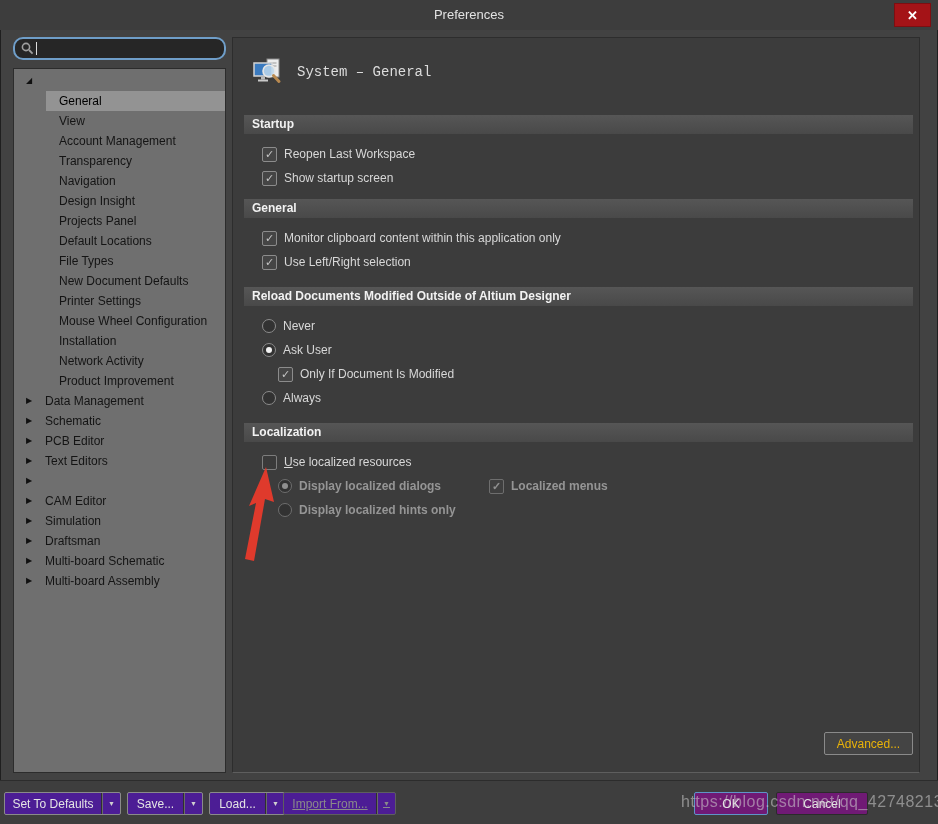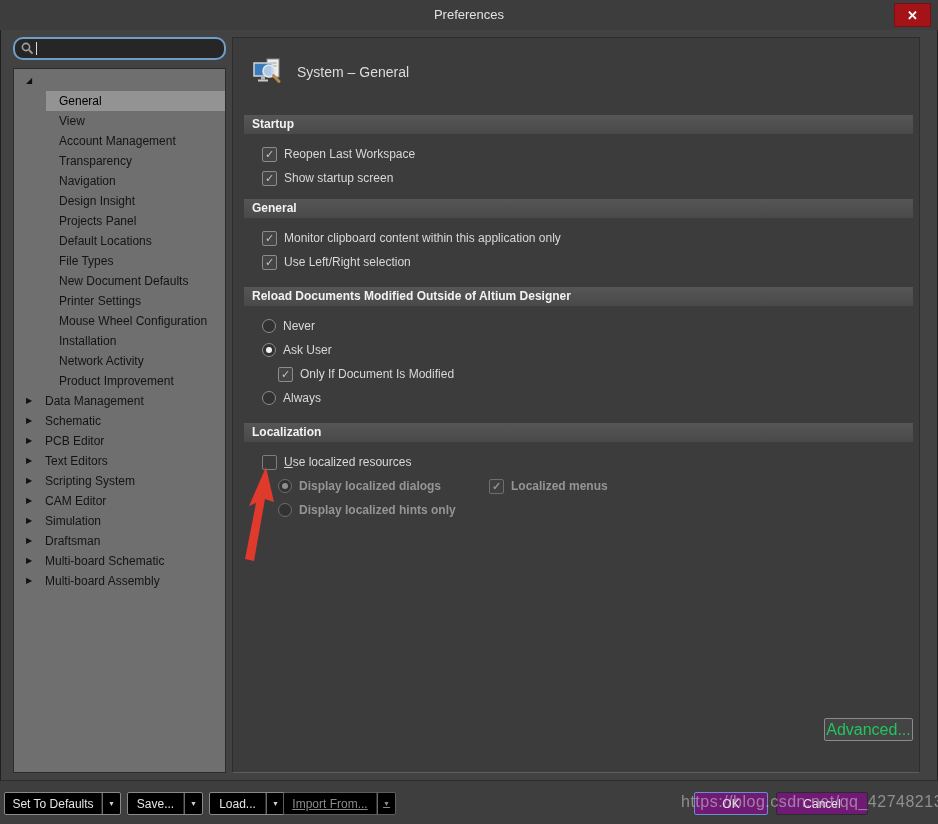--- a/index.html
+++ b/index.html
@@ -26,47 +26,47 @@
   .tree-row{height:20px;line-height:20px;display:flex;align-items:center;font-size:12px;color:#141414;cursor:default;}
   .tree-row .tw-glyph{width:14px;text-align:center;font-size:8px;color:#101010;margin-left:8px;flex:none;}
   .tree-row .wrap{flex:1;height:20px;line-height:20px;white-space:nowrap;}
   .tree-row.root .wrap{padding-left:9px;}
   .tree-row.child{padding-left:32px;}
   .tree-row.child .wrap{padding-left:13px;}
   .tree-row.selected .wrap{background:#939393;color:#000;}
   
   .main{position:absolute;left:232px;top:37px;width:688px;height:736px;box-sizing:border-box;
     background:#3c3c3c;border:1px solid #2d2d2d;border-bottom:1px solid #5e5e5e;}
-  .main-header{position:absolute;left:20px;top:19px;display:flex;align-items:center;}
+  .main-header{position:absolute;left:20px;top:19px;display:flex;align-items:center;font-family:Liberation Mono, monospace;}
   .main-header .hicon{width:30px;height:30px;margin-right:14px;flex:none;}
   .main-header .htitle{font-size:14px;color:#dcdcdc;}
   .section{position:absolute;left:11px;width:669px;}
   .sec-bar{height:19px;line-height:19px;background:linear-gradient(#565656,#494949);
     color:#f2f2f2;font-size:12px;font-weight:bold;padding-left:8px;}
   .sec-rows{padding-top:8px;}
   .row{height:24px;display:flex;align-items:center;padding-left:18px;position:relative;font-size:12px;color:#d8d8d8;}
   .row.ind1{padding-left:34px;}
   .row .ctl{margin-right:7px;}
   .cb{width:13px;height:13px;box-sizing:content-box;border:1px solid #8c8c8c;background:#454545;border-radius:2px;
     display:inline-flex;align-items:center;justify-content:center;font-size:11px;color:#c6c6c6;flex:none;}
   .cb.unchecked{background:#3a3a3a;border-color:#7d7d7d;color:transparent;}
   .rb{width:12px;height:12px;border-radius:50%;border:1px solid #8c8c8c;background:#323232;flex:none;position:relative;}
   .rb.on::after{content:"";position:absolute;left:3px;top:3px;right:3px;bottom:3px;border-radius:50%;background:#f2f2f2;}
   .row.disabled{color:#959595;font-weight:bold;}
   .row.disabled .cb{border-color:#6e6e6e;color:#8f8f8f;background:#3f3f3f;}
   .row.disabled .rb{border-color:#6e6e6e;}
   .row.disabled .rb.on::after{background:#8f8f8f;}
   .col2{position:absolute;left:245px;top:0;height:24px;display:flex;align-items:center;}
   .col2 .ctl{margin-right:7px;}
-  .adv-btn{position:absolute;left:591px;top:680px;width:89px;height:23px;box-sizing:border-box;
-    background:#444;border:1px solid #8a8a8a;border-radius:2px;color:#22c55e;font-size:16px;
+  .adv-btn{position:absolute;left:591px;top:694px;width:89px;height:23px;box-sizing:border-box;
+    background:#444;border:1px solid #8a8a8a;border-radius:2px;color:#eab308;font-size:12px;
     display:flex;align-items:center;justify-content:center;cursor:default;}
   
   .footer{position:absolute;left:0;top:780px;width:938px;height:44px;background:#3e3e3e;border-top:1px solid #2c2c2c;box-sizing:border-box;}
-  .fbtn{position:absolute;top:11px;height:23px;box-sizing:border-box;background:#000000;border:1px solid #8a8a8a;
+  .fbtn{position:absolute;top:11px;height:23px;box-sizing:border-box;background:#4c1d95;border:1px solid #8a8a8a;
     border-radius:2px;display:flex;align-items:stretch;color:#e4e4e4;font-size:12px;cursor:default;}
   .fbtn .fb-label{flex:1;display:flex;align-items:center;justify-content:center;padding:0 4px;white-space:nowrap;}
   .fbtn .fb-sep{width:1px;background:#2f2f2f;border-right:1px solid #6a6a6a;}
   .fbtn .fb-arrow{width:17px;display:flex;align-items:center;justify-content:center;font-size:7px;color:#d0d0d0;}
   .fbtn.disabled{border-color:#5e5e5e;color:#8a8a8a;}
   .fbtn.disabled .fb-arrow{color:#8a8a8a;}
   .pbtn{position:absolute;top:11px;height:23px;box-sizing:border-box;background:#701a75;border:1px solid #2b2b2b;
     border-radius:2px;color:#e4e4e4;font-size:12px;display:flex;align-items:center;justify-content:center;cursor:default;}
   .pbtn.focus{border:1px solid #5f94c8;}
   .watermark{position:absolute;left:681px;top:793px;font-size:16px;color:rgba(208,208,208,0.55);
@@ -152,21 +152,20 @@
     <div class="tree-row root">
       <span class="tw-glyph">▶</span>
       <span class="wrap">PCB Editor</span>
     </div>
     <div class="tree-row root">
       <span class="tw-glyph">▶</span>
       <span class="wrap">Text Editors</span>
     </div>
     <div class="tree-row root">
       <span class="tw-glyph">▶</span>
-      <span class="wrap">Scripting System</span>
     </div>
     <div class="tree-row root">
       <span class="tw-glyph">▶</span>
       <span class="wrap">CAM Editor</span>
     </div>
     <div class="tree-row root">
       <span class="tw-glyph">▶</span>
       <span class="wrap">Simulation</span>
     </div>
     <div class="tree-row root">

